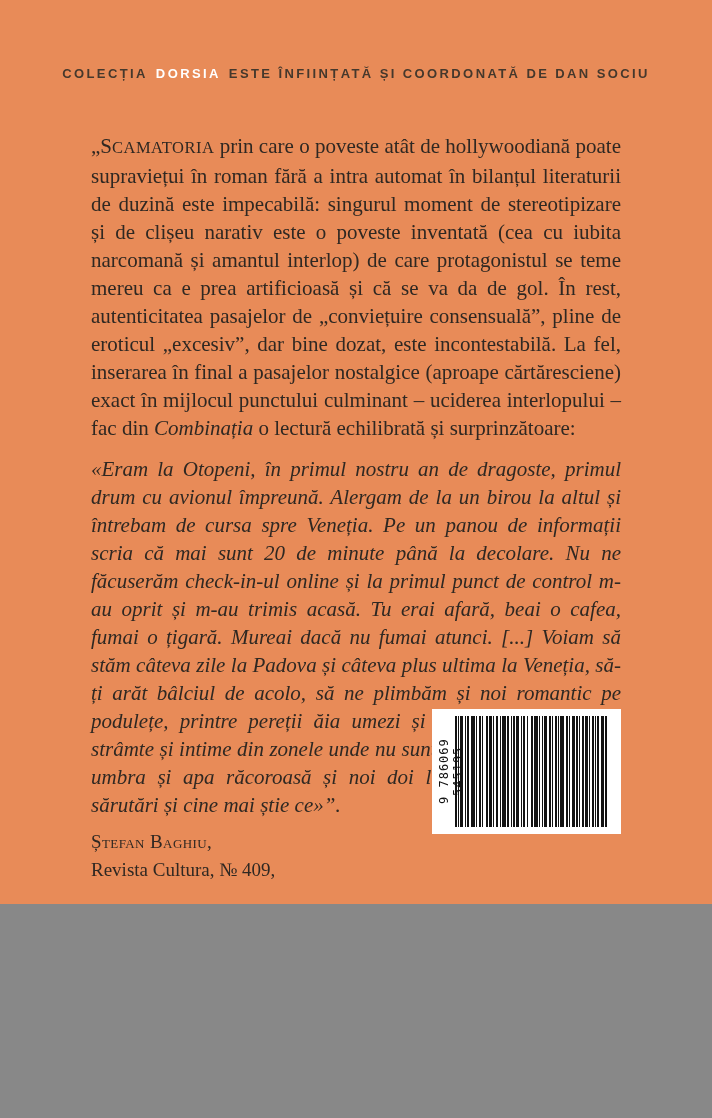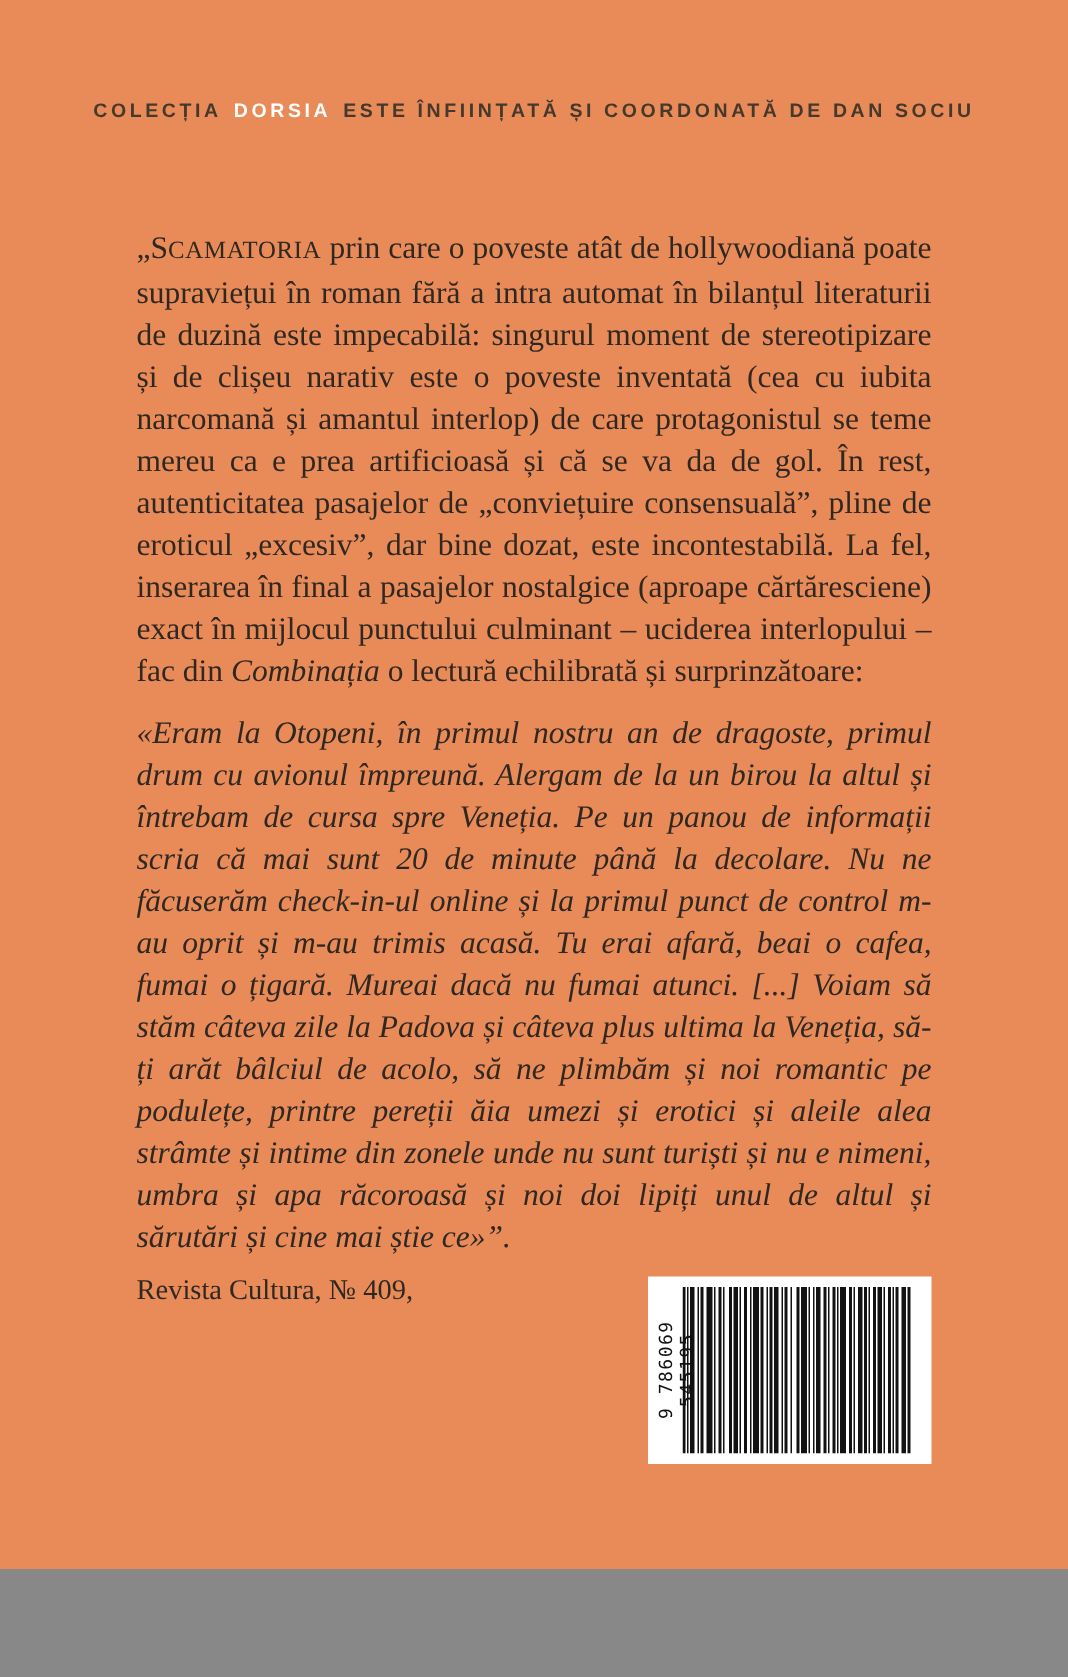--- a/index.html
+++ b/index.html
@@ -8,21 +8,21 @@
     --header_ink:#45382c;
     --white:#ffffff;
     --footer_bg:#3c3c3b;
     --footer_ink:#dbd8d3;
     --bar_ink:#121212;
   }
   *{margin:0;padding:0;box-sizing:border-box;}
   html,body{background:#888;}
   .page{
     position:relative;
-    width:712px;height:1046px;
+    width:712px;height:904px;
     background:var(--background);
     overflow:hidden;
     font-family:"Liberation Serif","DejaVu Serif",serif;
     color:var(--ink);
   }
   
   .collection-line{
     position:absolute;top:66px;left:0;right:0;
     text-align:center;
     font-family:"Liberation Sans","DejaVu Sans",sans-serif;
@@ -32,21 +32,21 @@
     white-space:nowrap;
   }
   .collection-line .brand{
     color:var(--white);
     font-weight:700;
     margin:0 6px;
   }
   .collection-line .seg{margin:0 2px;}
   
   .text-block{
-    position:absolute;top:151px;left:91px;width:530px;
+    position:absolute;top:132px;left:91px;width:530px;
   }
   .review{
     font-size:21px;line-height:28px;
     text-align:justify;
     margin-bottom:13px;
   }
   .review .smallcaps{
     font-size:16.5px;
     letter-spacing:0.5px;
   }
@@ -115,20 +115,21 @@
   <div class="collection-line">
     <span class="seg">COLECȚIA</span><span class="brand">DORSIA</span><span class="seg">ESTE ÎNFIINȚATĂ ȘI COORDONATĂ DE DAN SOCIU</span>
   </div>
 
   <div class="text-block">
     <p class="review"><span>„S</span><span class="smallcaps">CAMATORIA</span><span> prin care o poveste atât de hollywoodiană poate supraviețui în roman fără a intra automat în bilanțul literaturii de duzină este impecabilă: singurul moment de stereotipizare și de clișeu narativ este o poveste inventată (cea cu iubita narcomană și amantul interlop) de care protagonistul se teme mereu ca e prea artificioasă și că se va da de gol. În rest, autenticitatea pasajelor de „conviețuire consensuală”, pline de eroticul „excesiv”, dar bine dozat, este incontestabilă. La fel, inserarea în final a pasajelor nostalgice (aproape cărtăresciene) exact în mijlocul punctului culminant – uciderea interlopului – fac din </span><em>Combinația</em><span> o lectură echilibrată și surprinzătoare:</span></p>
 
     <p class="quote">«Eram la Otopeni, în primul nostru an de dragoste, primul drum cu avionul împreună. Alergam de la un birou la altul și întrebam de cursa spre Veneția. Pe un panou de informații scria că mai sunt 20 de minute până la decolare. Nu ne făcuserăm check-in-ul online și la primul punct de control m-au oprit și m-au trimis acasă. Tu erai afară, beai o cafea, fumai o țigară. Mureai dacă nu fumai atunci. [...] Voiam să stăm câteva zile la Padova și câteva plus ultima la Veneția, să-ți arăt bâlciul de acolo, să ne plimbăm și noi romantic pe podulețe, printre pereții ăia umezi și erotici și aleile alea strâmte și intime din zonele unde nu sunt turiști și nu e nimeni, umbra și apa răcoroasă și noi doi lipiți unul de altul și sărutări și cine mai știe ce»”.</p>
 
     <div class="attribution">
+      <div class="attr-name">Ștefan Baghiu,</div>
       <div class="attr-journal">Revista Cultura, № 409,</div>
     </div>
   </div>
 
   <div class="isbn">ISBN 978-606-95451-9-5</div>
 
   <div class="barcode">
     <div class="barcode-number">9 786069 545195</div>
     <div class="bars" id="bars">
         <div class="bar" style="width: 2px;"></div>

